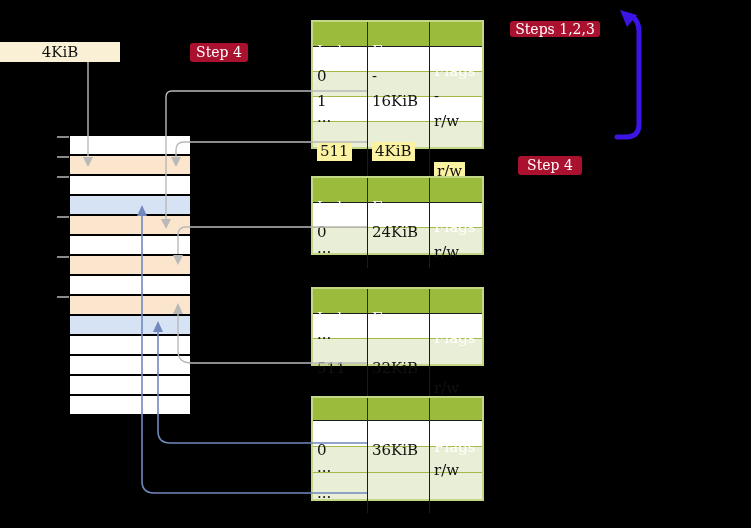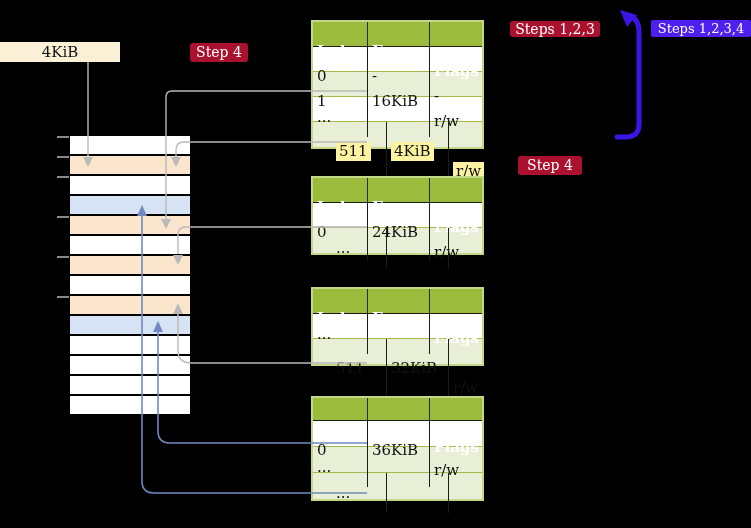--- a/index.html
+++ b/index.html
@@ -27,28 +27,28 @@
   #b-steps123{left:510px;top:21px;width:90px;height:16px;line-height:16px;font-size:14px;}
   #b-steps1234{left:651px;top:20px;width:100px;height:17px;line-height:17px;font-size:13px;}
   #b-step4{left:518px;top:156px;width:64px;height:19px;line-height:19px;font-size:14px;}
 
   
   .ptable{position:absolute;left:311px;width:169px;border:2px solid var(--outer_border);
           background:#fff;z-index:1;}
   #pt1{top:20px;} #pt2{top:176px;} #pt3{top:287px;} #pt4{top:396px;}
   .trow{display:grid;grid-template-columns:55px 62px 50px;height:25px;
         border-bottom:1px solid var(--row_border);box-sizing:border-box;background:#fff;}
-  .trow:last-child{border-bottom:none;padding-left:19px;}
+  .trow:last-child{border-bottom:none;}
   .trow.head{background:var(--header_green);border-bottom:1px solid var(--grid_dark);}
   #pt4 .trow{height:26px;}
   #pt4 .trow.head{height:23px;}
   .trow>div{border-right:1px solid var(--grid_dark);padding-left:4px;font-size:15px;
             display:flex;align-items:center;box-sizing:border-box;color:#111;}
   .trow>div:last-child{border-right:none;margin-top:40px;}
-  .trow.head>div{color:#fff;font-weight:bold;border-right-color:#2a2a2a;}
+  .trow.head>div{color:#fff;font-weight:normal;border-right-color:#2a2a2a;}
   .trow.shade{background:var(--row_green);}
   .trow.shade>div{background:transparent;}
   .hl{background:var(--highlight_yellow);padding:0 3px;display:inline-block;line-height:19px;}
 
   
   #overlay{position:absolute;left:0;top:0;z-index:5;pointer-events:none;}
   .ln-gray{stroke:var(--line_gray);stroke-width:1.4;fill:none;}
   .ah-gray{fill:var(--line_gray);stroke:none;}
   .ln-blue{stroke:var(--line_blue);stroke-width:1.6;fill:none;}
   .ah-blue{fill:var(--line_blue);stroke:none;}
@@ -58,21 +58,20 @@
 </style>
 </head>
 <body>
 
 <div id="canvas">
 
   <div class="frame-box">4KiB</div>
 
   <div id="b-step0" class="badge red">Step 4</div>
   <div id="b-steps123" class="badge red">Steps 1,2,3</div>
-  <div id="b-steps1234" class="badge violet">Steps 1,2,3,4</div>
   <div id="b-step4" class="badge red">Step 4</div>
 
   <div class="mem-strip">
       <div class="mem-row f-white"></div>
       <div class="mem-row f-orange"></div>
       <div class="mem-row f-white"></div>
       <div class="mem-row f-blue"></div>
       <div class="mem-row f-orange"></div>
       <div class="mem-row f-white"></div>
       <div class="mem-row f-orange"></div>

